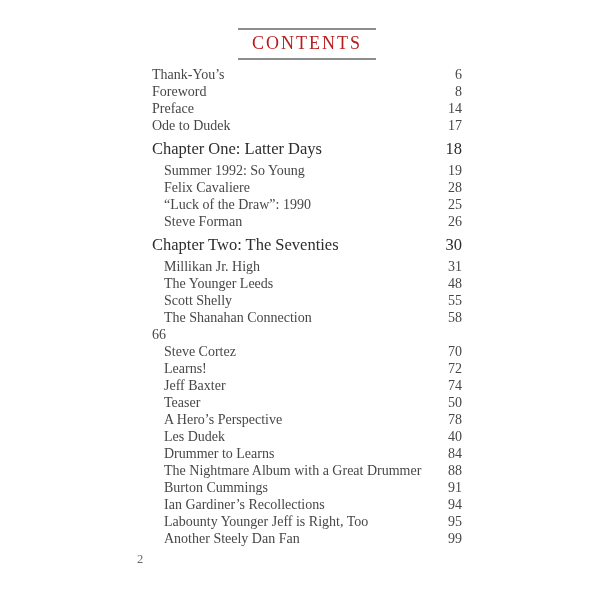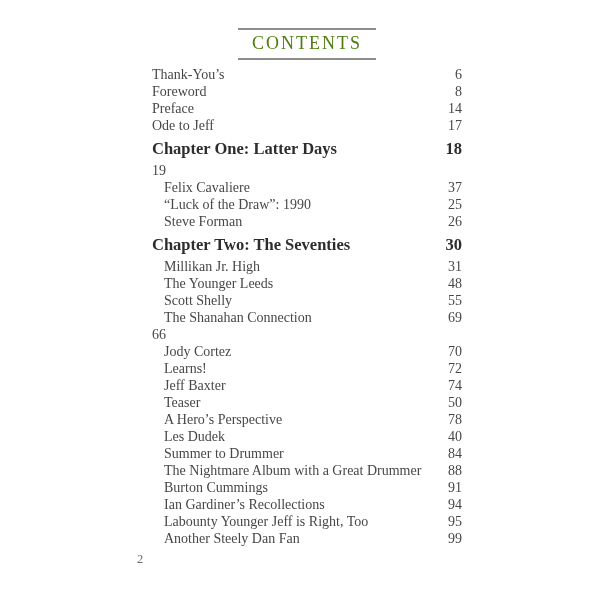--- a/index.html
+++ b/index.html
@@ -25,39 +25,39 @@
   }
   .title-inner {
     display: inline-block;
     border-top: 2px solid #8d8d8d;
     border-bottom: 2px solid #8d8d8d;
     padding: 3px 14px 4px 14px;
   }
   .title-text {
     font-size: 18px;
     letter-spacing: 2px;
-    color: #4d7c0f;
+    color: #b91c1c;
   }
   .toc {
     position: absolute;
     top: 66px; left: 152px; width: 310px;
   }
   .row {
     display: flex;
     justify-content: space-between;
     align-items: baseline;
   }
   .row.fm, .row.sub {
     font-size: 14px;
     line-height: 17px;
     color: #474747;
   }
   .row.sub .lbl { padding-left: 12px; }
   .row.chapter {
-    font-weight: bold;
+    font-weight: normal;
     font-size: 16.5px;
     line-height: 20px;
     color: #2d2d2d;
     margin-top: 5px;
     margin-bottom: 3px;
   }
   .lbl { white-space: nowrap; }
   .pg { text-align: right; }
   .folio {
     position: absolute;
@@ -84,33 +84,34 @@
       </div>
       <div class="row fm">
         <span class="lbl">Foreword</span>
         <span class="pg">8</span>
       </div>
       <div class="row fm">
         <span class="lbl">Preface</span>
         <span class="pg">14</span>
       </div>
       <div class="row fm">
-        <span class="lbl">Ode to Jeff</span>
+        <span class="lbl">Ode to Dudek</span>
         <span class="pg">17</span>
       </div>
       <div class="row chapter">
         <span class="lbl">Chapter One: Latter Days</span>
         <span class="pg">18</span>
       </div>
       <div class="row sub">
+        <span class="lbl">Summer 1992: So Young</span>
         <span class="pg">19</span>
       </div>
       <div class="row sub">
         <span class="lbl">Felix Cavaliere</span>
-        <span class="pg">37</span>
+        <span class="pg">28</span>
       </div>
       <div class="row sub">
         <span class="lbl">“Luck of the Draw”: 1990</span>
         <span class="pg">25</span>
       </div>
       <div class="row sub">
         <span class="lbl">Steve Forman</span>
         <span class="pg">26</span>
       </div>
       <div class="row chapter">
@@ -124,27 +125,27 @@
       <div class="row sub">
         <span class="lbl">The Younger Leeds</span>
         <span class="pg">48</span>
       </div>
       <div class="row sub">
         <span class="lbl">Scott Shelly</span>
         <span class="pg">55</span>
       </div>
       <div class="row sub">
         <span class="lbl">The Shanahan Connection</span>
-        <span class="pg">69</span>
+        <span class="pg">58</span>
       </div>
       <div class="row sub">
         <span class="pg">66</span>
       </div>
       <div class="row sub">
-        <span class="lbl">Jody Cortez</span>
+        <span class="lbl">Steve Cortez</span>
         <span class="pg">70</span>
       </div>
       <div class="row sub">
         <span class="lbl">Learns!</span>
         <span class="pg">72</span>
       </div>
       <div class="row sub">
         <span class="lbl">Jeff Baxter</span>
         <span class="pg">74</span>
       </div>
@@ -154,21 +155,21 @@
       </div>
       <div class="row sub">
         <span class="lbl">A Hero’s Perspective</span>
         <span class="pg">78</span>
       </div>
       <div class="row sub">
         <span class="lbl">Les Dudek</span>
         <span class="pg">40</span>
       </div>
       <div class="row sub">
-        <span class="lbl">Summer to Drummer</span>
+        <span class="lbl">Drummer to Learns</span>
         <span class="pg">84</span>
       </div>
       <div class="row sub">
         <span class="lbl">The Nightmare Album with a Great Drummer</span>
         <span class="pg">88</span>
       </div>
       <div class="row sub">
         <span class="lbl">Burton Cummings</span>
         <span class="pg">91</span>
       </div>

